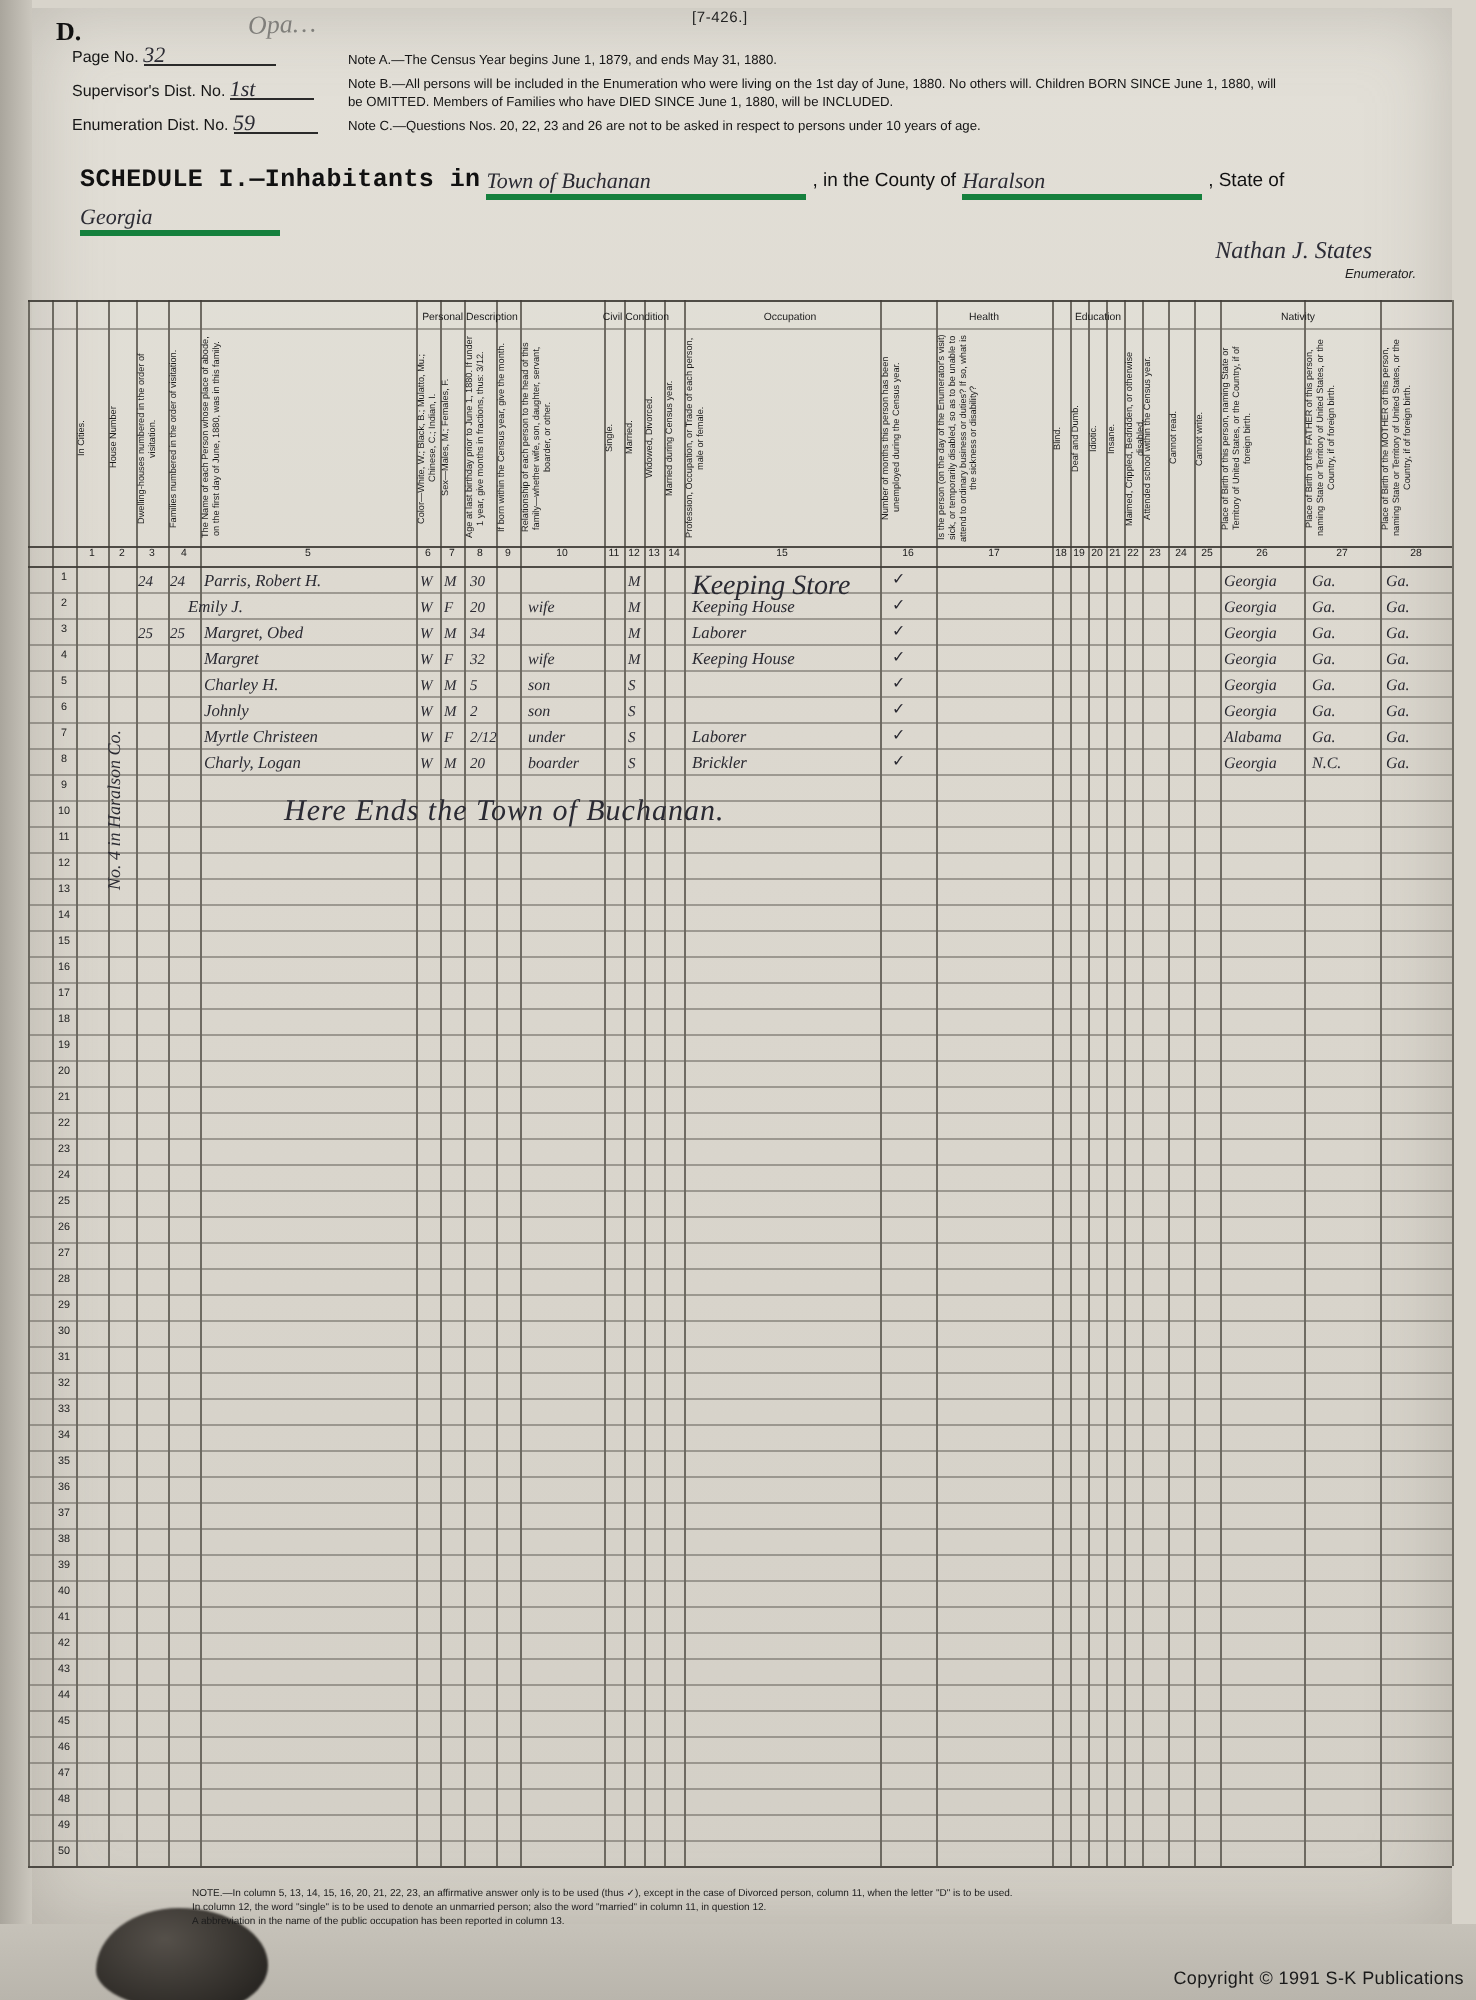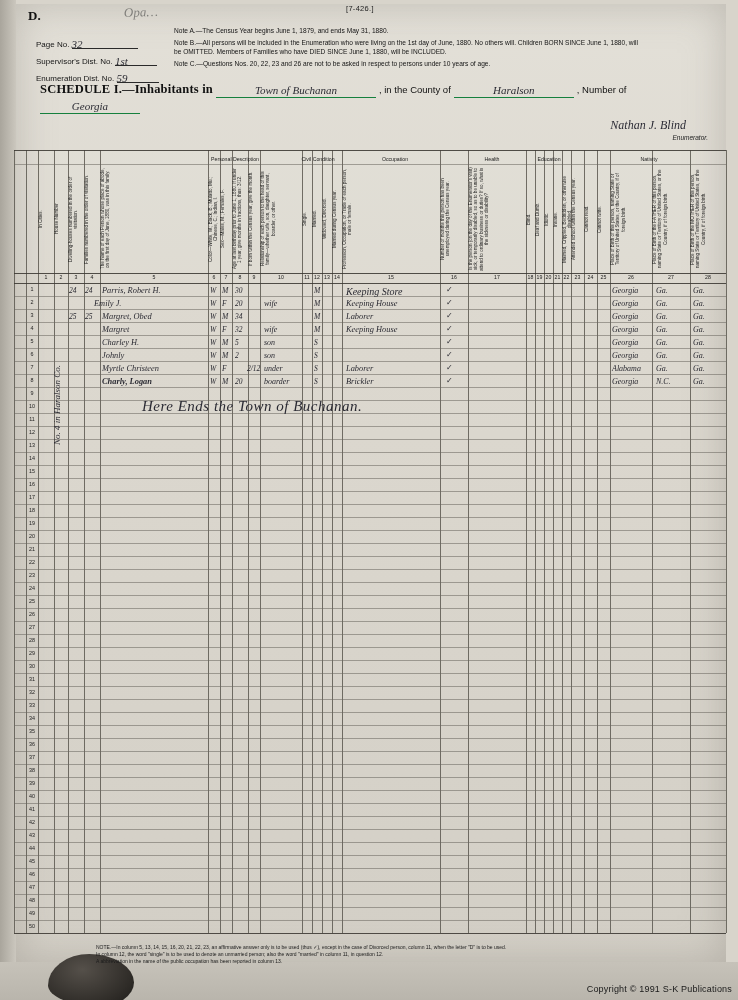--- a/index.html
+++ b/index.html
@@ -46,35 +46,35 @@
   .hdr{position:absolute;left:0;top:0;width:712px;height:140px;}
   .dletter{position:absolute;left:14px;top:8px;font-family:"Liberation Serif",serif;font-size:13px;font-weight:bold;color:#111;}
   .formno{position:absolute;left:332px;top:4px;font-family:"Liberation Sans",sans-serif;font-size:7.5px;color:#222;letter-spacing:.3px;}
   .scribble{
     position:absolute;left:110px;top:2px;width:170px;height:22px;
     font-family:"Liberation Serif",serif;font-size:13px;color:#3a3a3a;
     font-style:italic;opacity:.55;transform:rotate(-2deg);
     white-space:nowrap;overflow:hidden;
   }
 
-  .fieldrow{position:absolute;left:22px;font-family:"Liberation Sans",sans-serif;font-size:8px;color:#161616;margin-top:16px;}
+  .fieldrow{position:absolute;left:22px;font-family:"Liberation Sans",sans-serif;font-size:8px;color:#161616;}
   .fieldrow .cap{display:inline-block;}
   .ul{display:inline-block;border-bottom:1px solid #2a2a2a;height:10px;vertical-align:bottom;}
   .hand{
     font-family:"Liberation Serif",serif;font-style:italic;color:#2b2b33;
     font-size:11px;
   }
 
   .notes{position:absolute;left:160px;top:26px;width:470px;}
   .note{font-family:"Liberation Sans",sans-serif;font-size:6.6px;color:#141414;line-height:9.6px;margin-bottom:2px;}
 
   .schedline{position:absolute;left:26px;top:82px;width:670px;font-size:12px;color:#111;}
-  .schedline .sch{font-family:Liberation Serif, serif;font-size:12.5px;font-weight:bold;letter-spacing:.2px;}
+  .schedline .sch{font-family:Liberation Mono, monospace;font-size:12.5px;font-weight:bold;letter-spacing:.2px;}
   .schedline .small{font-family:"Liberation Sans",sans-serif;font-size:9.5px;}
-  .blank{display:inline-block;border-bottom:1px solid #15803d;text-align:center;}
+  .blank{display:inline-block;border-bottom:3px solid #15803d;}
   .blank .hand{position:relative;top:1px;}
   .line2{position:absolute;left:190px;top:100px;font-family:"Liberation Sans",sans-serif;font-size:9.5px;color:#111;}
   .enumsig{position:absolute;right:40px;top:118px;font-family:"Liberation Serif",serif;font-style:italic;font-size:12px;color:#2c2c36;}
   .enumword{position:absolute;right:18px;top:134px;font-family:"Liberation Sans",sans-serif;font-size:6.5px;color:#222;font-style:italic;}
 
   
   .tbl{position:absolute;left:14px;top:150px;width:712px;height:790px;}
   .grid{position:absolute;left:0;top:0;width:712px;height:790px;}
   .vline{position:absolute;top:0;width:1px;background:#5c5850;opacity:.85;}
   .hline{position:absolute;left:0;width:712px;height:1px;background:#6a665e;opacity:.55;}
@@ -160,28 +160,28 @@
 
     <div class="schedline">
       <span class="sch">SCHEDULE I.—Inhabitants in</span>
       <span class="blank" style="width:160px;">
         <span class="hand">Town of Buchanan</span>
       </span>
       <span class="small">, in the County of</span>
       <span class="blank" style="width:120px;">
         <span class="hand">Haralson</span>
       </span>
-      <span class="small">, Number of</span>
+      <span class="small">, State of</span>
       <span class="blank" style="width:100px;">
         <span class="hand">Georgia</span>
       </span>
     </div>
 
 
-    <div class="enumsig">Nathan J. Blind</div>
+    <div class="enumsig">Nathan J. States</div>
     <div class="enumword">Enumerator.</div>
   </div>
 
   <div class="tbl">
     <div class="hdrband"></div>
     <div class="grid" id="grid">
         <div class="vline" style="left: 12px; height: 783px;"></div>
         <div class="vline" style="left: 24px; height: 783px;"></div>
         <div class="vline" style="left: 40px; height: 783px;"></div>
         <div class="vline" style="left: 54px; height: 783px;"></div>
@@ -388,21 +388,21 @@
         <div class="rownum" style="top: 773px; left: 12px;">50</div>
       </div>
     <div id="entries">
         <div class="cellhand" style="left: 55px; top: 135.5px; font-size: 7.5px;">24</div>
         <div class="cellhand" style="left: 71px; top: 135.5px; font-size: 7.5px;">24</div>
         <div class="cellhand" style="left: 88px; top: 135.5px; font-size: 8.4px;">Parris, Robert H.</div>
         <div class="cellhand" style="left: 196px; top: 135.5px; font-size: 7.5px;">W</div>
         <div class="cellhand" style="left: 208px; top: 135.5px; font-size: 7.5px;">M</div>
         <div class="cellhand" style="left: 221px; top: 135.5px; font-size: 7.5px;">30</div>
         <div class="cellhand" style="left: 300px; top: 135.5px; font-size: 7.5px;">M</div>
-        <div class="cellhand" style="left: 332px; top: 135.5px; font-size: 10px;">Keeping Store</div>
+        <div class="cellhand" style="left: 332px; top: 135.5px; font-size: 14px;">Keeping Store</div>
         <div class="cellhand" style="left: 598px; top: 135.5px; font-size: 8px;">Georgia</div>
         <div class="cellhand" style="left: 642px; top: 135.5px; font-size: 8px;">Ga.</div>
         <div class="cellhand" style="left: 679px; top: 135.5px; font-size: 8px;">Ga.</div>
         <div class="tick" style="left: 432px; top: 134.5px;">✓</div>
         <div class="cellhand" style="left: 80px; top: 148.5px; font-size: 8.4px;">Emily J.</div>
         <div class="cellhand" style="left: 196px; top: 148.5px; font-size: 7.5px;">W</div>
         <div class="cellhand" style="left: 208px; top: 148.5px; font-size: 7.5px;">F</div>
         <div class="cellhand" style="left: 221px; top: 148.5px; font-size: 7.5px;">20</div>
         <div class="cellhand" style="left: 250px; top: 148.5px; font-size: 8px;">wife</div>
         <div class="cellhand" style="left: 300px; top: 148.5px; font-size: 7.5px;">M</div>
@@ -450,29 +450,29 @@
         <div class="cellhand" style="left: 221px; top: 200.5px; font-size: 7.5px;">2</div>
         <div class="cellhand" style="left: 250px; top: 200.5px; font-size: 8px;">son</div>
         <div class="cellhand" style="left: 300px; top: 200.5px; font-size: 7.5px;">S</div>
         <div class="cellhand" style="left: 598px; top: 200.5px; font-size: 8px;">Georgia</div>
         <div class="cellhand" style="left: 642px; top: 200.5px; font-size: 8px;">Ga.</div>
         <div class="cellhand" style="left: 679px; top: 200.5px; font-size: 8px;">Ga.</div>
         <div class="tick" style="left: 432px; top: 199.5px;">✓</div>
         <div class="cellhand" style="left: 88px; top: 213.5px; font-size: 8.4px;">Myrtle Christeen</div>
         <div class="cellhand" style="left: 196px; top: 213.5px; font-size: 7.5px;">W</div>
         <div class="cellhand" style="left: 208px; top: 213.5px; font-size: 7.5px;">F</div>
-        <div class="cellhand" style="left: 233px; top: 213.5px; font-size: 7.5px;">2/12</div>
+        <div class="cellhand" style="left: 221px; top: 213.5px; font-size: 7.5px;">2/12</div>
         <div class="cellhand" style="left: 250px; top: 213.5px; font-size: 8px;">under</div>
         <div class="cellhand" style="left: 300px; top: 213.5px; font-size: 7.5px;">S</div>
         <div class="cellhand" style="left: 332px; top: 213.5px; font-size: 8.4px;">Laborer</div>
         <div class="cellhand" style="left: 598px; top: 213.5px; font-size: 8px;">Alabama</div>
         <div class="cellhand" style="left: 642px; top: 213.5px; font-size: 8px;">Ga.</div>
         <div class="cellhand" style="left: 679px; top: 213.5px; font-size: 8px;">Ga.</div>
         <div class="tick" style="left: 432px; top: 212.5px;">✓</div>
-        <div class="cellhand" style="left: 88px; top: 226.5px; font-size: 8.4px; font-weight: bold;">Charly, Logan</div>
+        <div class="cellhand" style="left: 88px; top: 226.5px; font-size: 8.4px;">Charly, Logan</div>
         <div class="cellhand" style="left: 196px; top: 226.5px; font-size: 7.5px;">W</div>
         <div class="cellhand" style="left: 208px; top: 226.5px; font-size: 7.5px;">M</div>
         <div class="cellhand" style="left: 221px; top: 226.5px; font-size: 7.5px;">20</div>
         <div class="cellhand" style="left: 250px; top: 226.5px; font-size: 8px;">boarder</div>
         <div class="cellhand" style="left: 300px; top: 226.5px; font-size: 7.5px;">S</div>
         <div class="cellhand" style="left: 332px; top: 226.5px; font-size: 8.4px;">Brickler</div>
         <div class="cellhand" style="left: 598px; top: 226.5px; font-size: 8px;">Georgia</div>
         <div class="cellhand" style="left: 642px; top: 226.5px; font-size: 8px;">N.C.</div>
         <div class="cellhand" style="left: 679px; top: 226.5px; font-size: 8px;">Ga.</div>
         <div class="tick" style="left: 432px; top: 225.5px;">✓</div>

